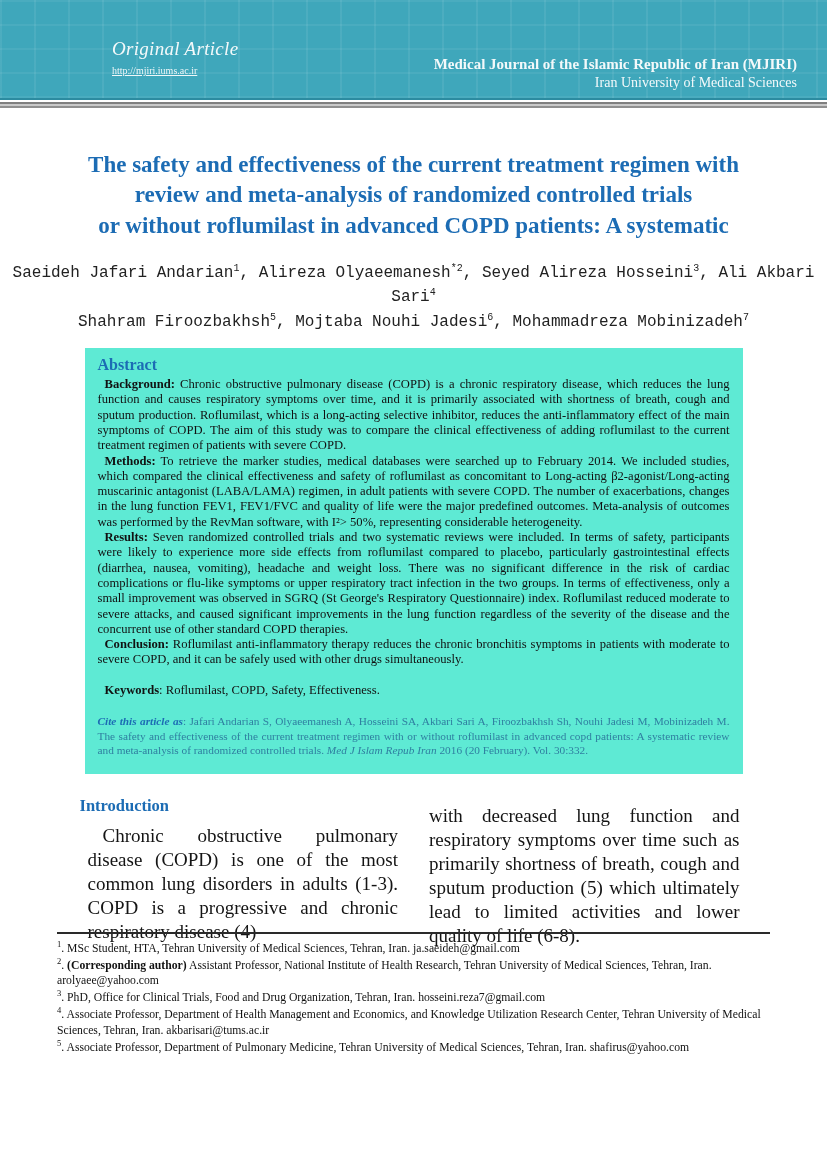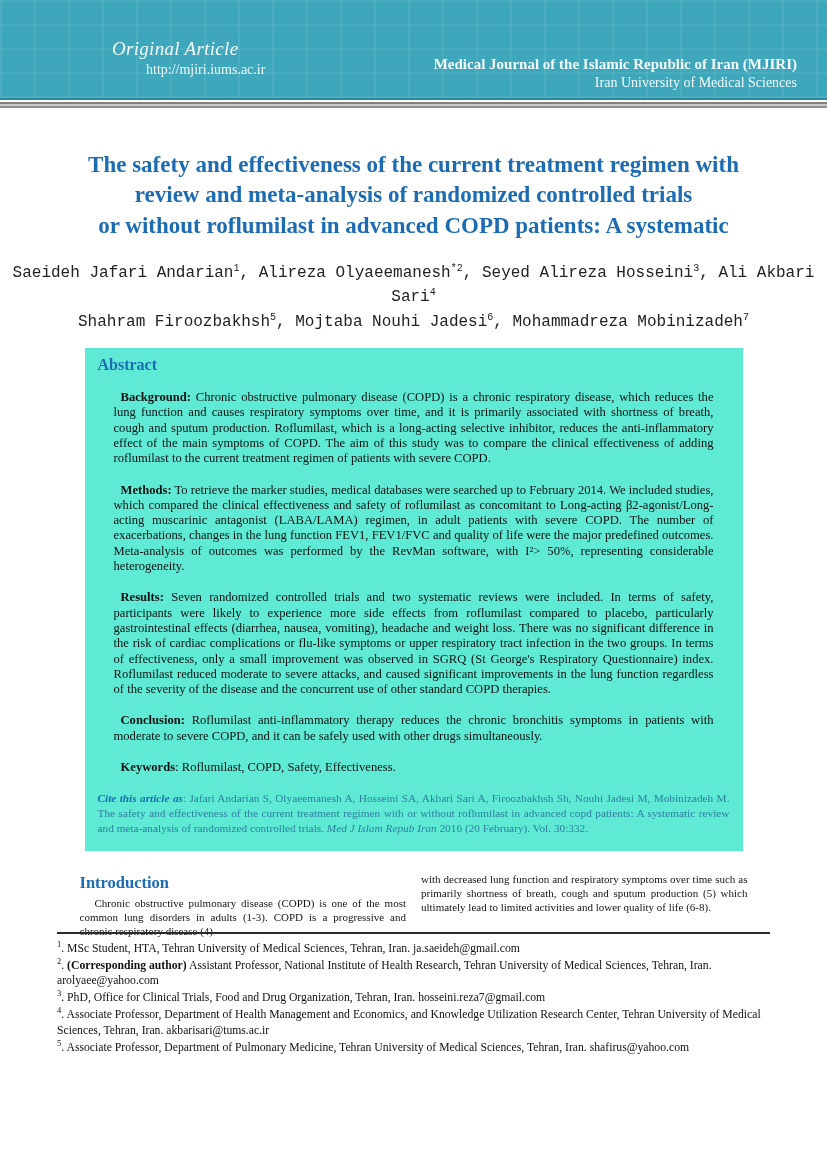--- a/index.html
+++ b/index.html
@@ -24,24 +24,23 @@
     color: #f3f9fa;
     border-bottom: 2px solid #2c8ba0;
   }
   .banner-left { position: absolute; left: 112px; top: 38px; }
   .article-type {
     font-style: italic; font-weight: normal;
     font-size: 19px; letter-spacing: 0.3px;
   }
   .site-url {
     display: inline-block;
-    font-size: 14px; color: #eef7f8;
-    cursor: pointer;
+    font-size: 10px; color: #eef7f8;
+    text-decoration: underline; cursor: pointer;
     margin-top: 2px;
-    margin-left: 34px;
   }
   .banner-right { position: absolute; right: 30px; top: 56px; text-align: right; }
   .journal-name { font-weight: bold; font-size: 15px; }
   .institution { font-size: 14px; margin-top: 2px; }
 
   .header-rule {
     height: 6px;
     background: #c9c9c9;
     border-top: 2px solid #7f7f7f;
     border-bottom: 2px solid #8f8f8f;
@@ -87,21 +86,21 @@
     background: #5eead4;
     padding: 8px 13px 16px 13px;
   }
   .abstract-heading {
     margin: 0 0 3px 0;
     color: #1c6cb4;
     font-size: 16px;
     font-weight: bold;
   }
   .abstract-box p {
-    margin: 16px;
+    margin: 0;
     font-size: 12.6px;
     line-height: 1.215;
     text-align: justify;
     text-indent: 7px;
     color: #111;
   }
   .abstract-box p b { font-weight: bold; }
   .keywords { margin-top: 15px !important; }
 
   .cite {
@@ -127,22 +126,22 @@
     font-family: Liberation Serif, serif;
   }
   .intro .col { width: 50%; }
   .intro-heading {
     margin: 0 0 4px 0;
     color: #1c6cb4;
     font-size: 16.5px;
     font-weight: bold;
   }
   .intro p {
-    margin: 0;
-    font-size: 11px;
+    margin: 8px;
+    font-size: 19px;
     line-height: 1.26;
     text-align: justify;
     color: #141414;
   }
   .intro .col1 p { text-indent: 15px; }
 
   
   .footnotes {
     position: absolute;
     left: 57px;

